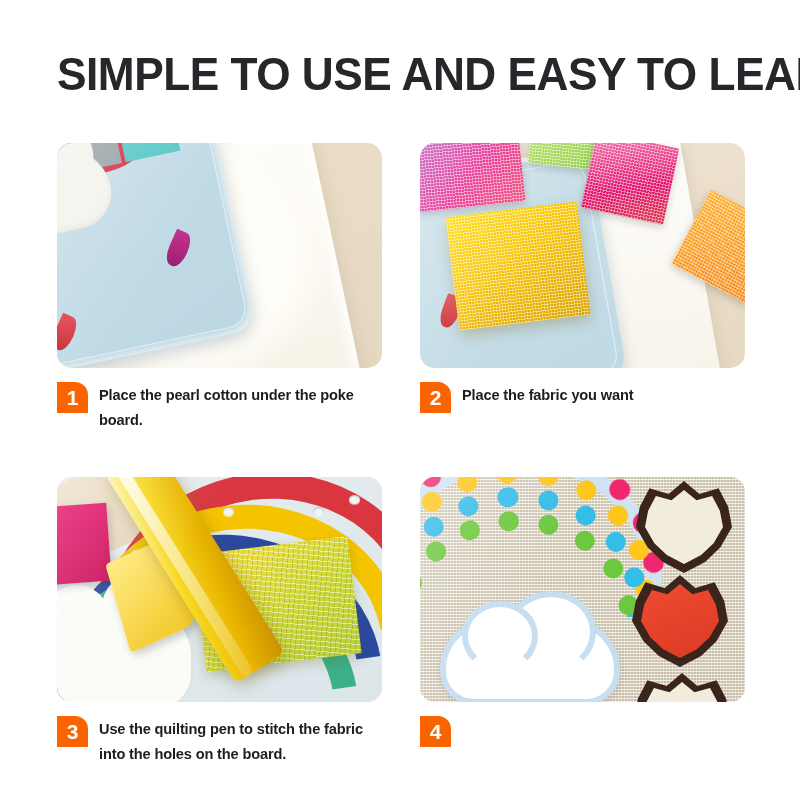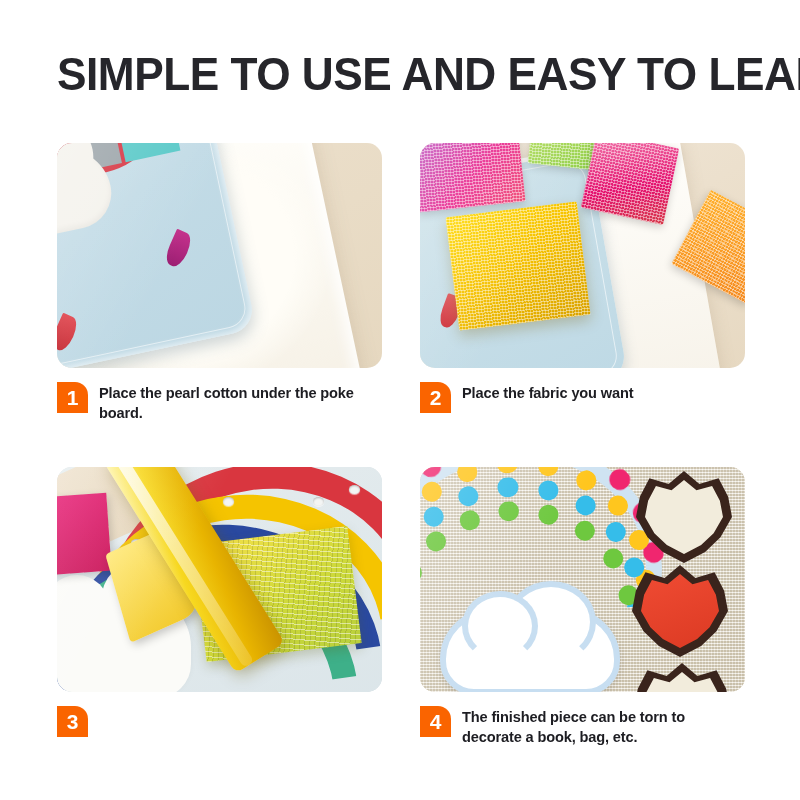--- a/index.html
+++ b/index.html
@@ -62,21 +62,21 @@
     color:#ffffff;
     font-size:21px;
     font-weight:700;
     line-height:31px;
     text-align:center;
     border-top-right-radius:13px;
     margin-top:1px;
   }
   .cap-text{
     font-size:14.6px;
-    line-height:20px;
+    line-height:25px;
     font-weight:700;
     color:#1d1d22;
     letter-spacing:-0.15px;
     padding-top:2px;
     max-width:282px;
   }
 
   
   .p1{ background:linear-gradient(150deg,#ece0cd 0%,#e9dcc6 55%,#e6d8c0 100%); }
   .p1 .cotton{
@@ -462,20 +462,21 @@
         <div class="hole" style="left:292px;top:18px"></div>
         <div class="hole" style="left:158px;top:148px"></div>
         <div class="f-magenta3"></div>
         <div class="f-yellow3"></div>
         <div class="fold"></div>
         <div class="pen"></div>
         <div class="glare"></div>
       </div>
       <div class="caption">
         <div class="badge">3</div>
+        <div class="cap-text">Use the quilting pen to stitch the fabric into the holes on the board.</div>
       </div>
     </div>
 
     <div class="cell row2">
       <div class="photo p4">
         <div class="linen"></div>
         <div class="rbase"></div>
         <div class="tuftarc t-pink"></div>
         <div class="tuftarc t-yellow"></div>
         <div class="tuftarc t-cyan"></div>
@@ -490,18 +491,17 @@
           <div class="inner"></div>
         </div>
         <div class="flower fl3">
           <div class="petal"></div>
           <div class="inner"></div>
         </div>
         <div class="glare"></div>
       </div>
       <div class="caption">
         <div class="badge">4</div>
-        <div class="cap-text">The finished piece can be torn to decorate a book, bag, etc.</div>
       </div>
     </div>
 
   </div>
 </div>
 
 </body></html>

